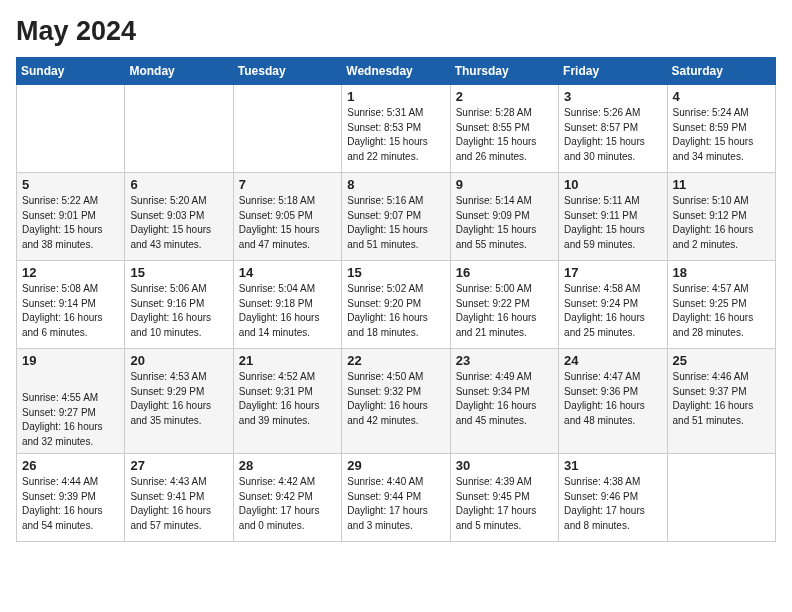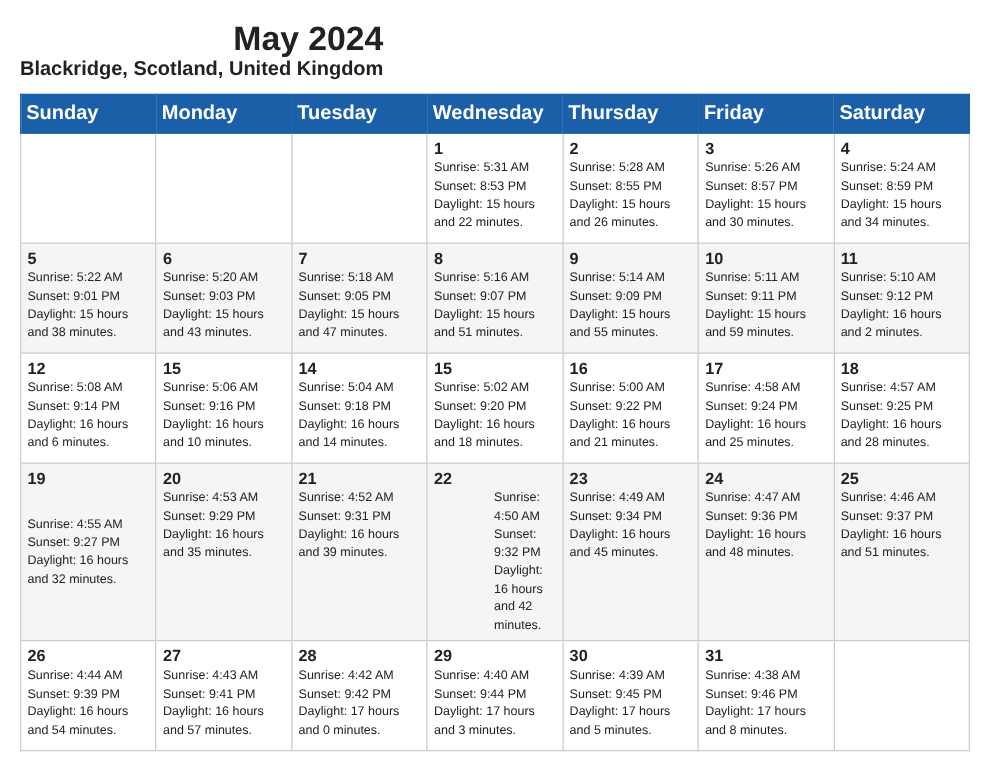--- a/index.html
+++ b/index.html
@@ -54,21 +54,21 @@
       color: #222;
     }
     table {
       width: 100%;
       border-collapse: collapse;
       table-layout: fixed;
     }
     thead tr th {
       background-color: #1a5fa8;
       color: #fff;
-      font-size: 16px;
+      font-size: 12px;
       font-weight: bold;
       padding: 6px 4px;
       text-align: left;
       border: 1px solid #1a5fa8;
     }
     tbody tr td {
       border: 1px solid #ccc;
       vertical-align: top;
       padding: 4px 5px;
       font-size: 10px;
@@ -87,21 +87,20 @@
     .day-info {
       line-height: 1.45;
     }
   </style>
 </head>
 <body>
 
 <div class="header">
   <div class="title-block">
     <div class="month-title">May 2024</div>
-    <div class="location">Blackridge, Scotland, United Kingdom</div>
   </div>
 </div>
 
 <table>
   <thead>
     <tr>
     <th>Sunday</th>
         <th>Monday</th>
         <th>Tuesday</th>
         <th>Wednesday</th>
@@ -263,21 +262,21 @@
         </td>
         <td>
           <div class="day-num">21</div>
           <div class="day-info" style="white-space: pre-line;">Sunrise: 4:52 AM
 Sunset: 9:31 PM
 Daylight: 16 hours
 and 39 minutes.</div>
         </td>
         <td>
           <div class="day-num">22</div>
-          <div class="day-info" style="white-space: pre-line; margin-left: 48px;">Sunrise: 4:50 AM
+          <div class="day-info" style="white-space: pre-line;">Sunrise: 4:50 AM
 Sunset: 9:32 PM
 Daylight: 16 hours
 and 42 minutes.</div>
         </td>
         <td>
           <div class="day-num">23</div>
           <div class="day-info" style="white-space: pre-line;">Sunrise: 4:49 AM
 Sunset: 9:34 PM
 Daylight: 16 hours
 and 45 minutes.</div>

